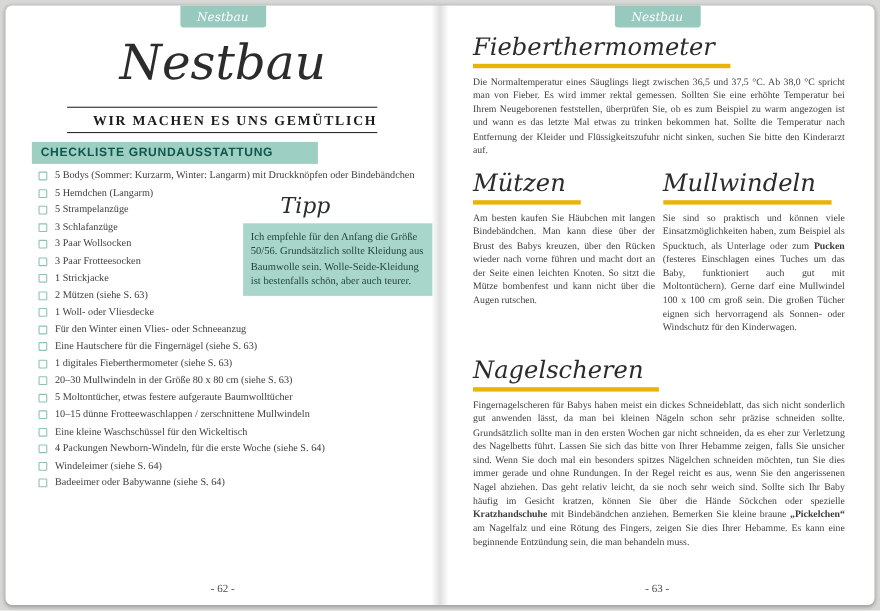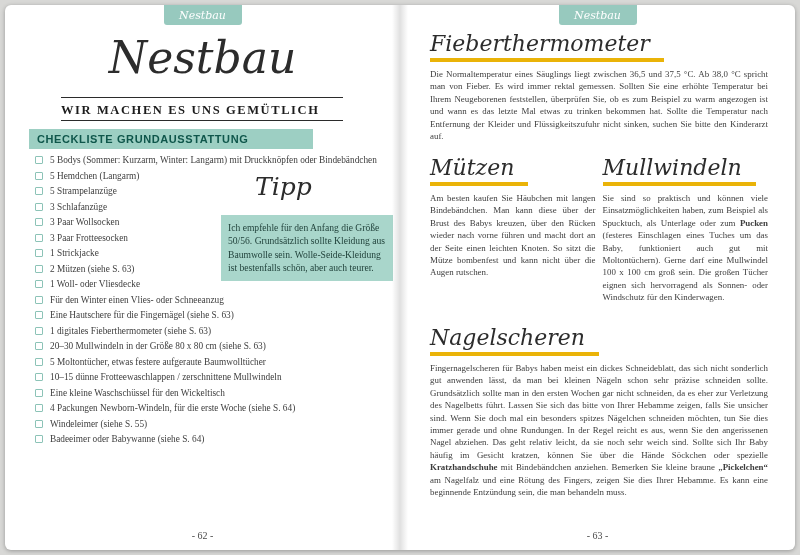--- a/index.html
+++ b/index.html
@@ -37,40 +37,40 @@
   .script { font-family:"DejaVu Serif", serif; font-style:italic; color:#2c2c2c; }
 
   
   .chapter-title {
     position:absolute; top:24px; left:0; width:100%;
     text-align:center; font-size:44px; line-height:58px;
   }
   .subtitle-wrap {
     position:absolute; top:92px; left:56px; width:282px;
     border-top:1px solid #2b2b2b; border-bottom:1px solid #2b2b2b;
-    padding:5px 0 2px; text-align:left;
+    padding:5px 0 2px; text-align:right;
   }
   .subtitle {
     font-size:12.5px; font-weight:bold; letter-spacing:1.6px; color:#1c1c1c;
   }
   .check-header {
-    position:absolute; top:124px; left:24px; width:284px;
+    position:absolute; top:124px; left:24px; width:260px;
     background:#9dcfc3; color:#0f564b;
     font-family:"Liberation Sans", sans-serif; font-weight:bold;
     font-size:11px; letter-spacing:0.6px;
     padding:4px 0 4px 8px;
   }
   .checklist { position:absolute; top:150px; left:30px; width:354px; }
   .check-item { display:flex; margin-bottom:4px; font-size:9.3px; line-height:11.5px; }
   .check-box {
     width:8px; height:8px; border:1px solid #8cc3b7; border-radius:1px;
     margin:1px 7px 0 0; flex:none; background:#ffffff;
   }
   .tipp-box { position:absolute; left:216px; top:170px; width:172px; }
-  .tipp-title { font-size:25px; line-height:24px; margin-left:34px; margin-bottom:16px; }
+  .tipp-title { font-size:20px; line-height:24px; margin-left:34px; margin-bottom:4px; }
   .tipp-text {
     background:#a9d6cb; color:#22433c;
     padding:6px 7px; font-size:9.6px; line-height:13.4px;
   }
   .pagenum {
     position:absolute; bottom:9px; left:0; width:100%;
     text-align:center; font-size:10px; color:#4a4a4a;
   }
 
   
@@ -187,21 +187,21 @@
         </div>
 
 
         <div class="check-item">
           <span class="check-box"></span>
           <span class="check-label">4 Packungen Newborn-Windeln, für die erste Woche (siehe S. 64)</span>
         </div>
 
         <div class="check-item">
           <span class="check-box"></span>
-          <span class="check-label">Windeleimer (siehe S. 55)</span>
+          <span class="check-label">Windeleimer (siehe S. 64)</span>
         </div>
 
         <div class="check-item">
           <span class="check-box"></span>
           <span class="check-label">Badeeimer oder Babywanne (siehe S. 64)</span>
         </div>
       </div>
 
     <div class="tipp-box">
       <div class="tipp-title script">Tipp</div>

